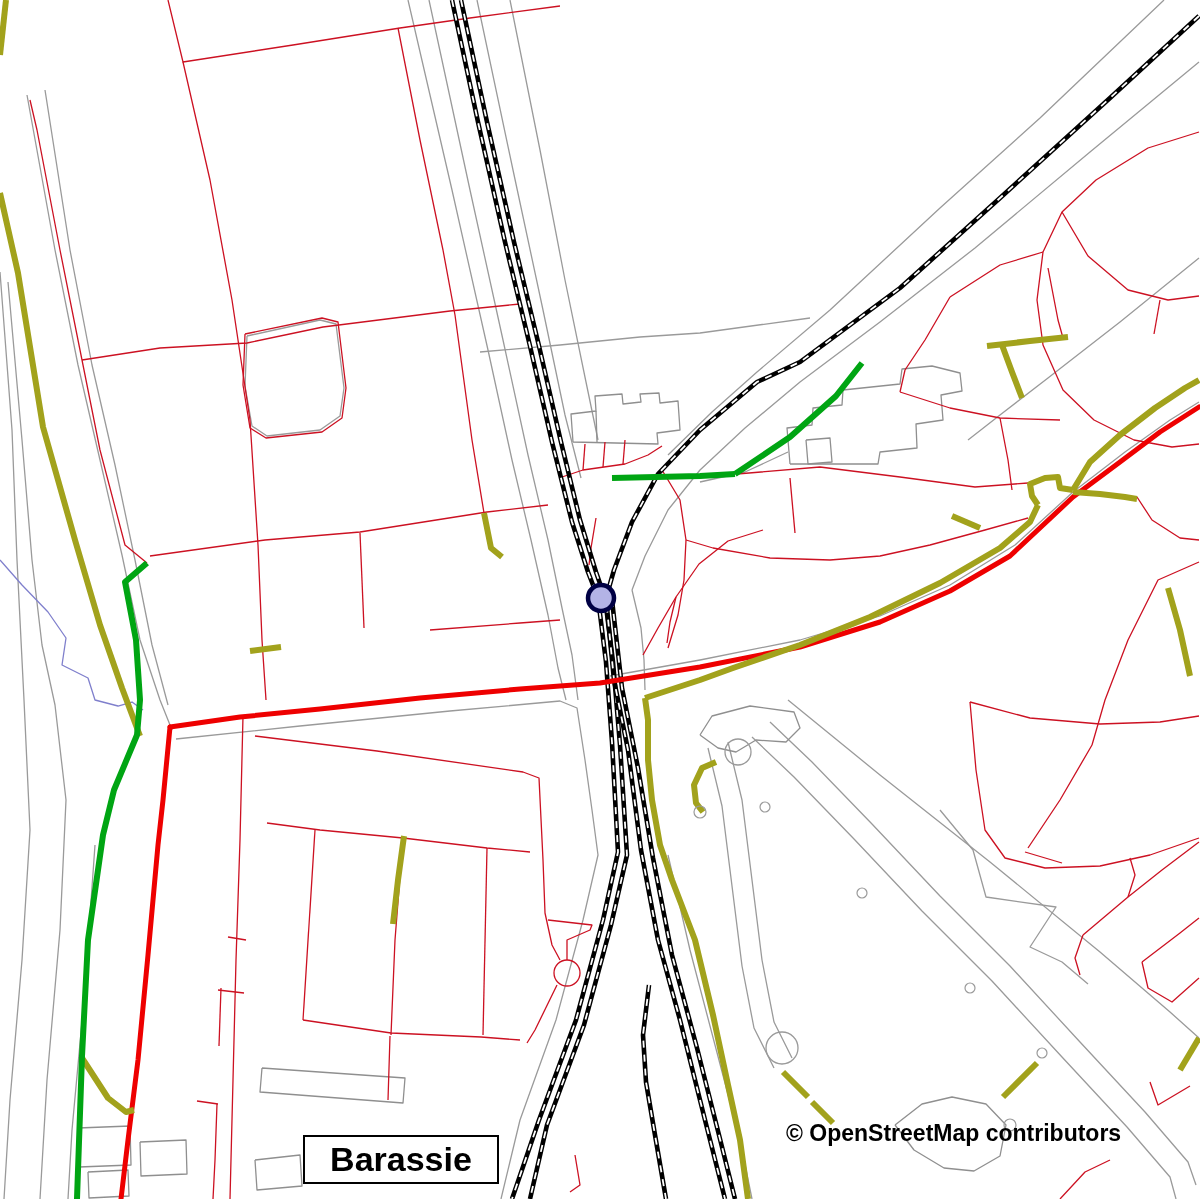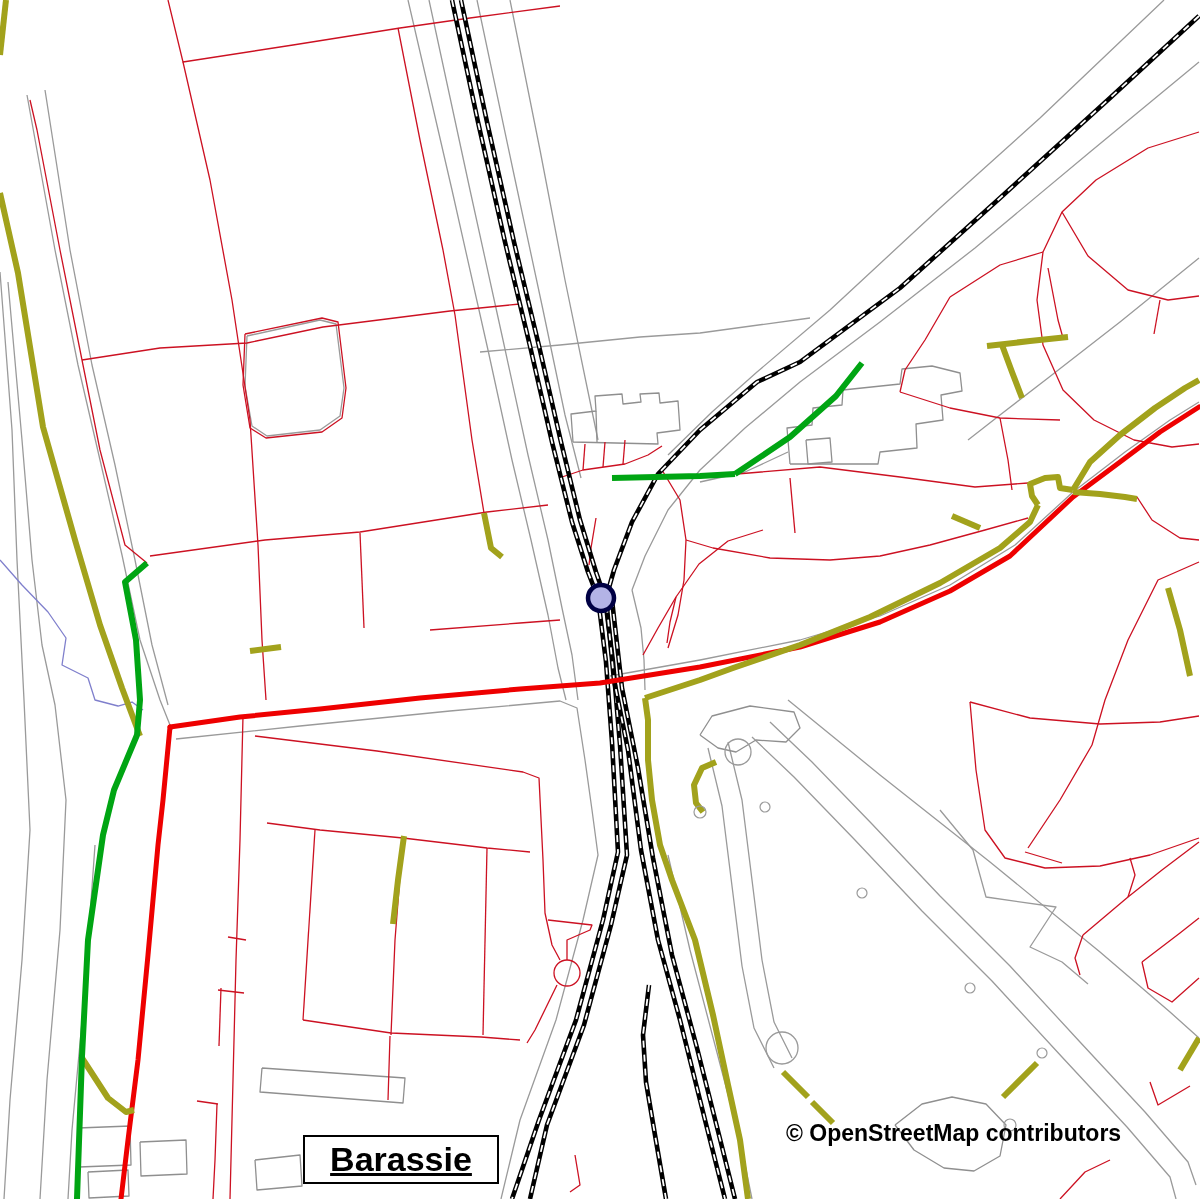--- a/index.html
+++ b/index.html
@@ -2,21 +2,21 @@
 <html><head>
 <meta charset="utf-8">
 <style>
   html,body{margin:0;padding:0;background:#fff;}
   .viewport{position:relative;width:1200px;height:1199px;overflow:hidden;background:#fff;
             font-family:"Liberation Sans", sans-serif;}
   svg.map{position:absolute;left:0;top:0;width:1200px;height:1199px;display:block;}
   .place-label{position:absolute;left:303px;top:1135px;width:196px;height:49px;
                background:#ffffff;border:2px solid #000;box-sizing:border-box;
                display:flex;align-items:center;justify-content:center;
-               font-weight:bold;font-size:34px;color:#000;letter-spacing:0px;text-decoration:underline;}
+               font-weight:bold;font-size:34px;color:#000;letter-spacing:0px;}
   .attribution{position:absolute;left:786px;top:1120px;width:414px;
                font-weight:bold;font-size:23px;line-height:26px;color:#000;
                white-space:nowrap;}
 </style>
 </head>
 <body>
 
 <div class="viewport">
   <svg class="map" id="map-svg" xmlns="http://www.w3.org/2000/svg" viewBox="0 0 1200 1199">
       <g>

